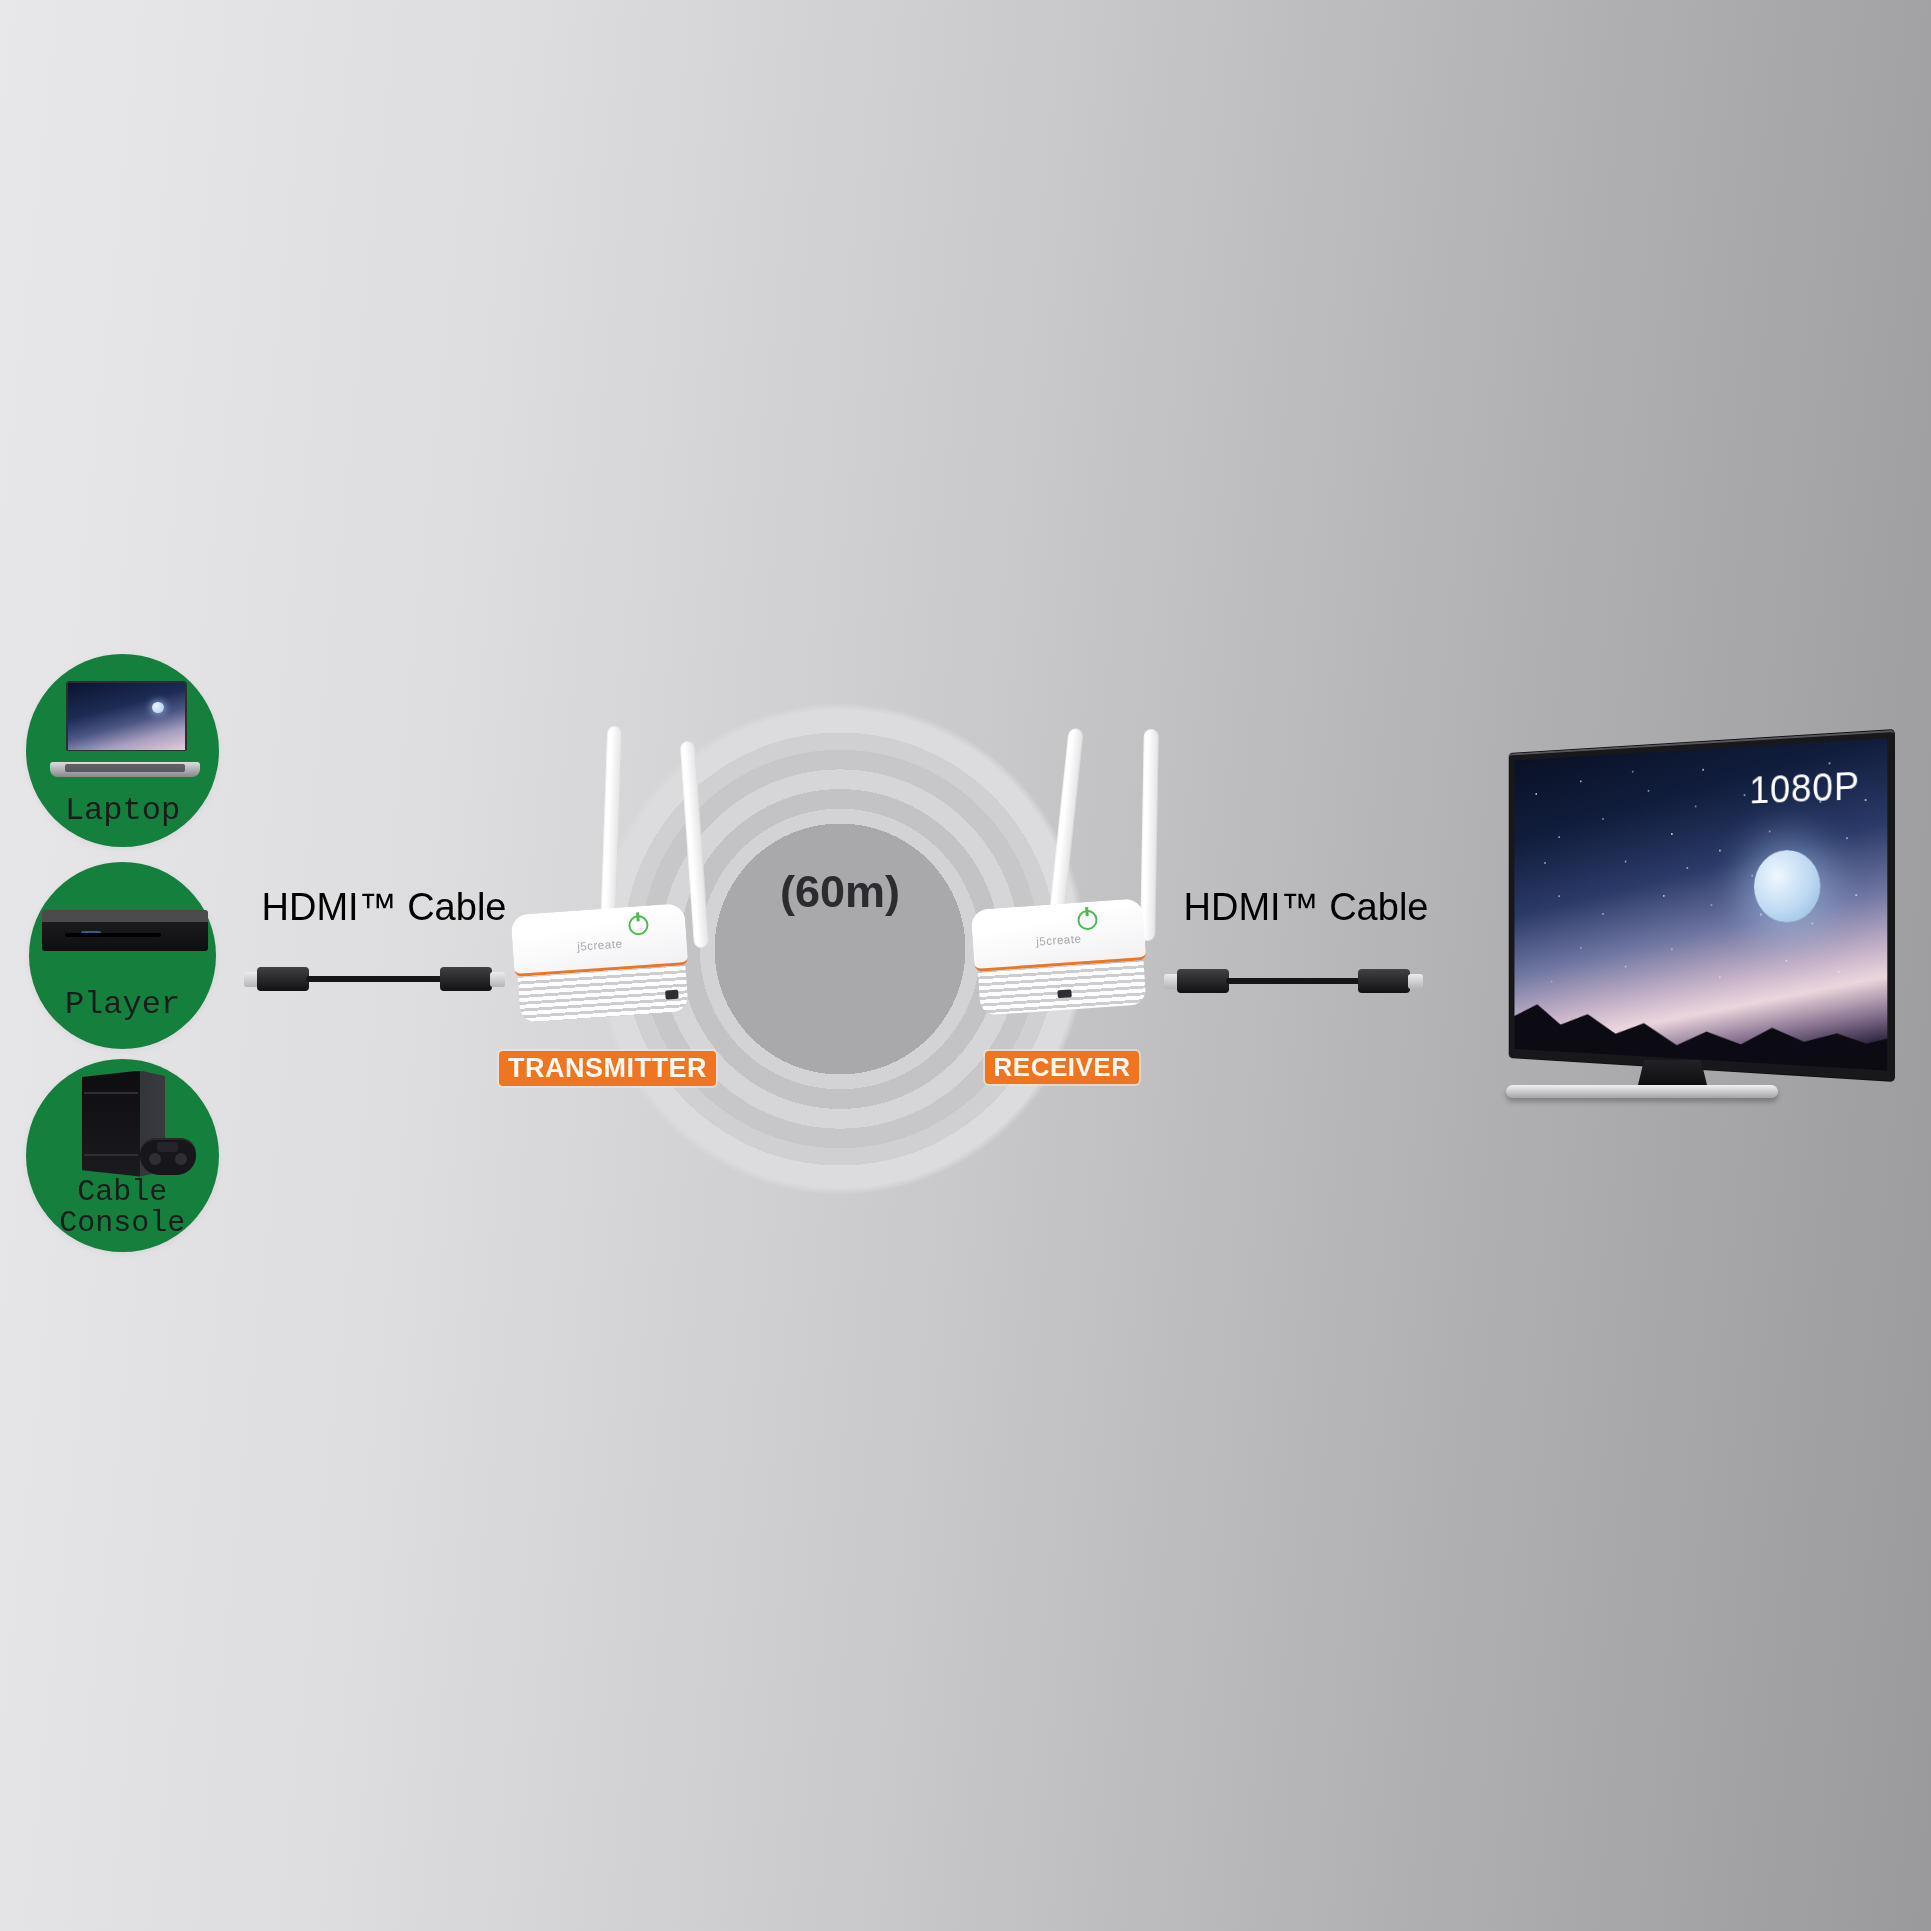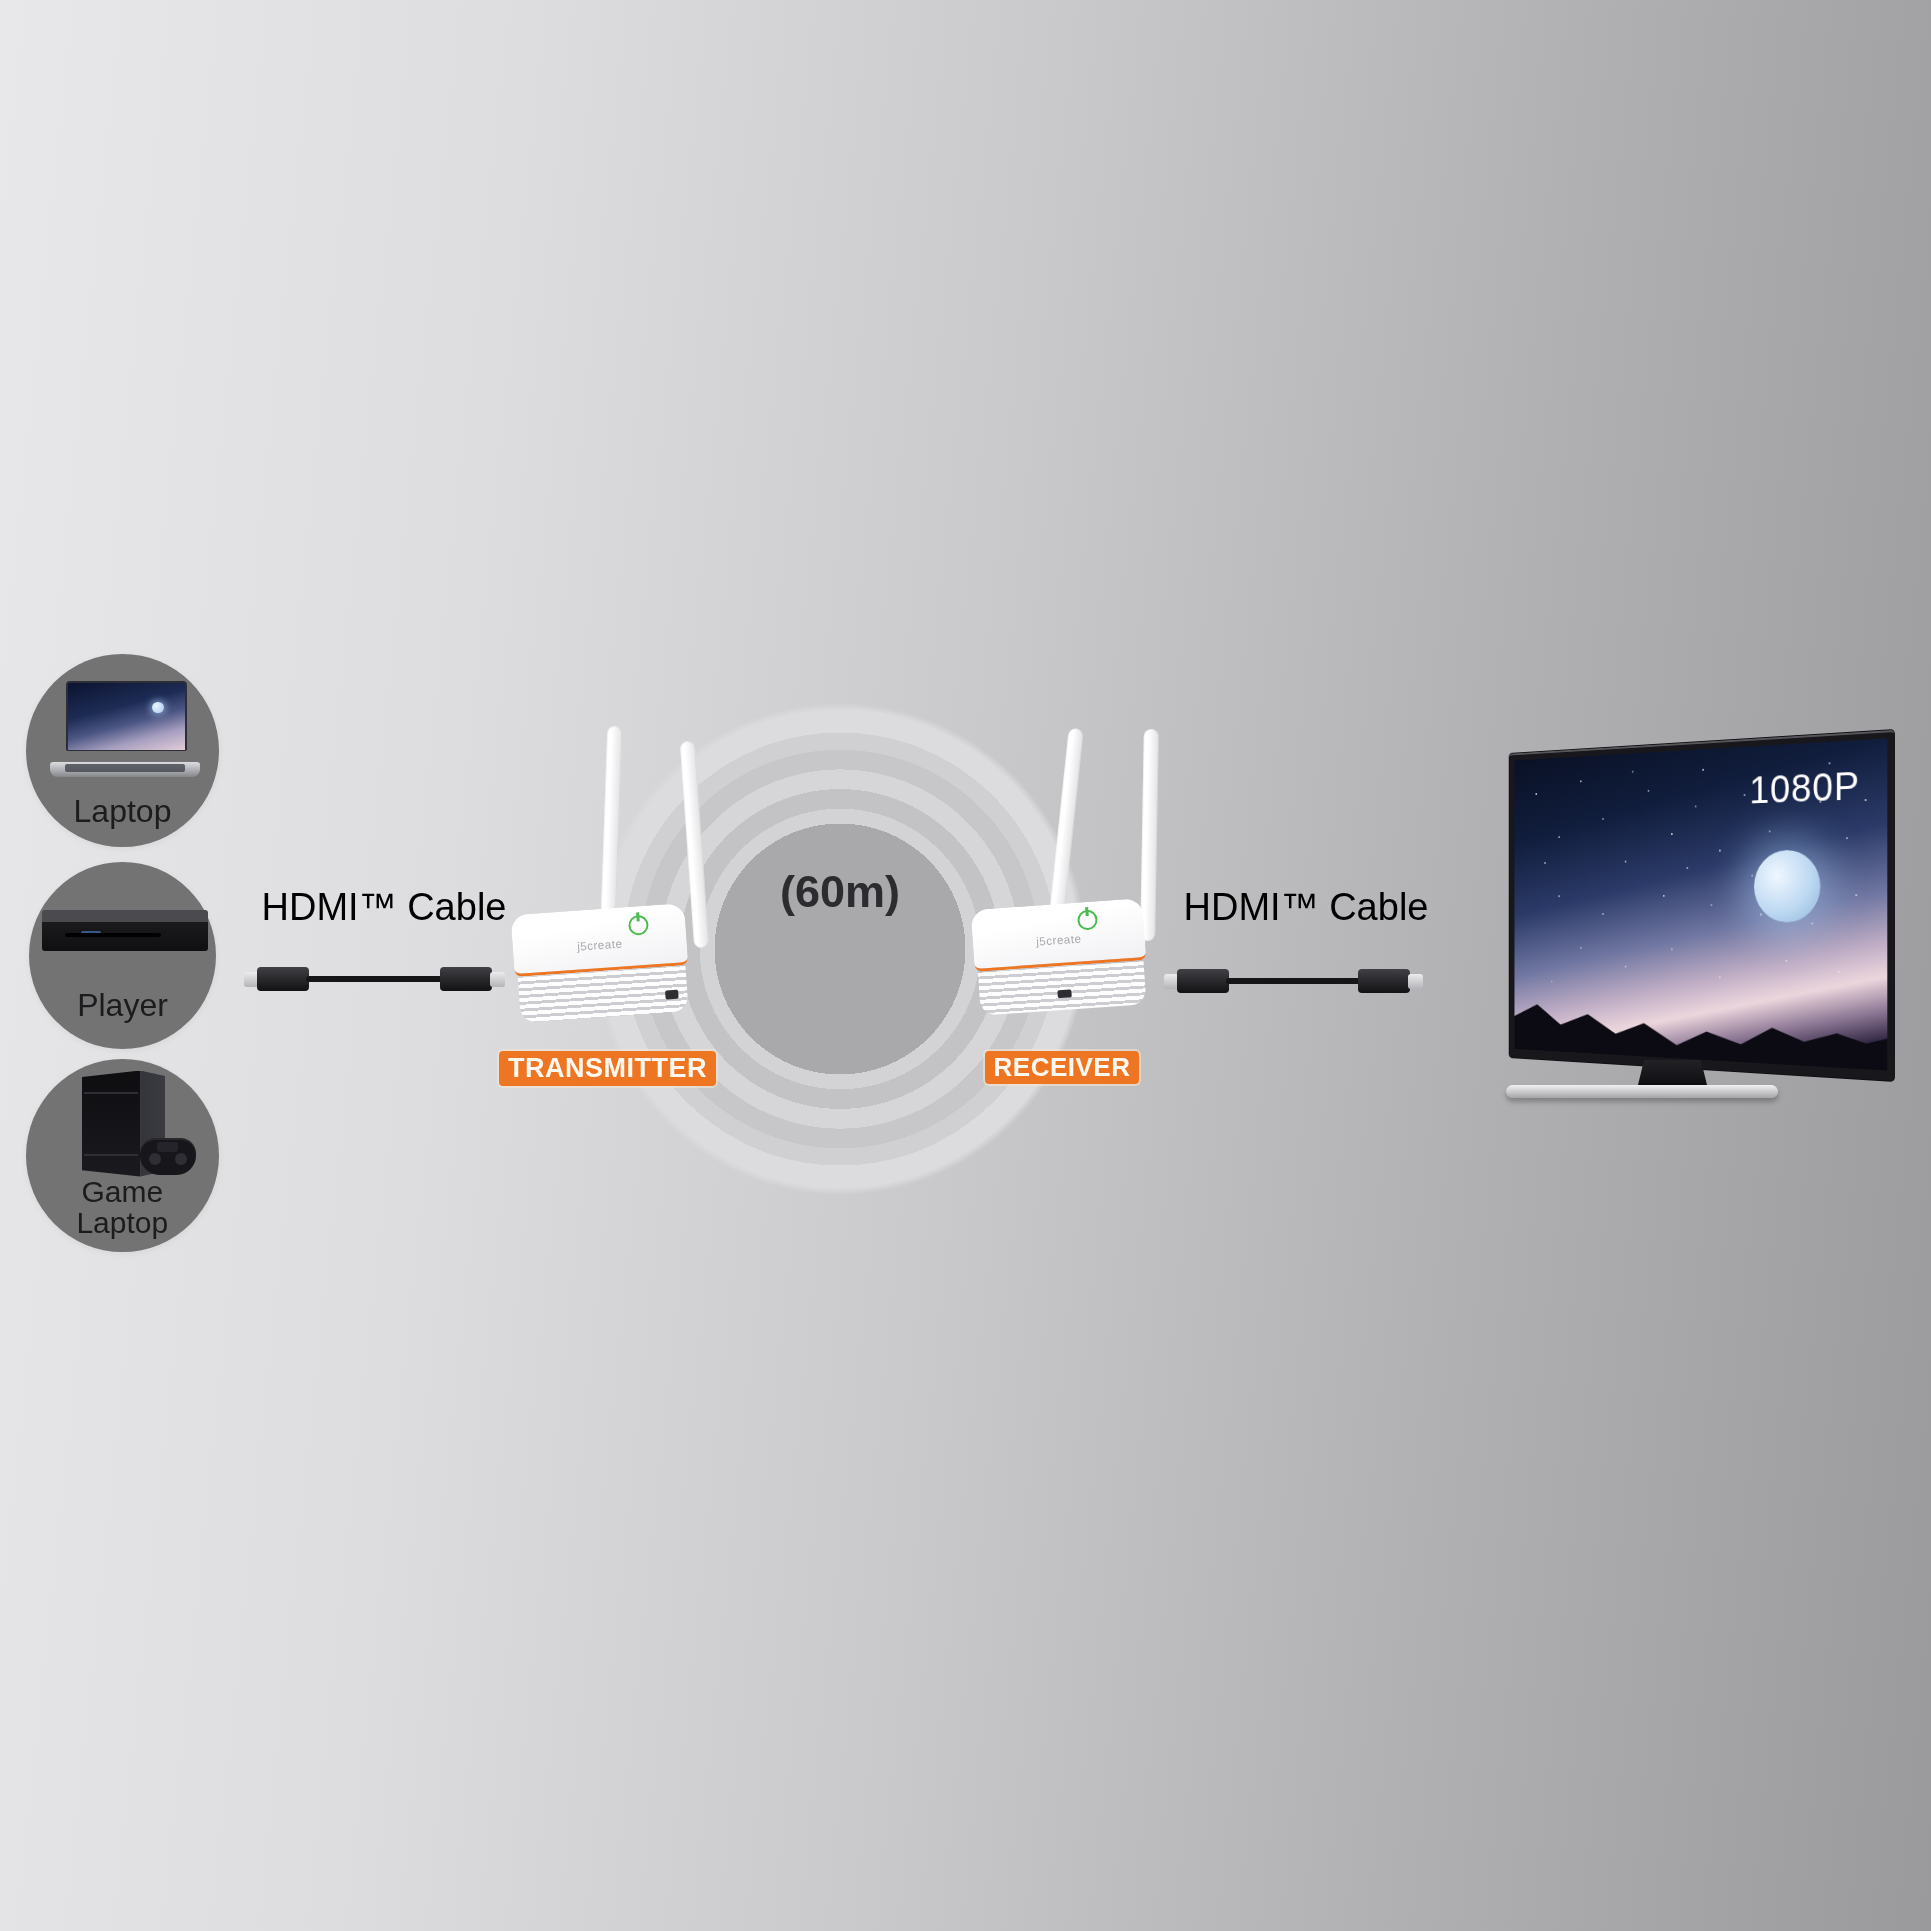--- a/index.html
+++ b/index.html
@@ -26,22 +26,23 @@
   }
   .range-text{
     left:623px;top:867px;width:434px;text-align:center;
     color:var(--text-dark,#2c2b2f);font-weight:700;line-height:1.12;
   }
   .range-line1{font-size:48px;}
   .range-line2{font-size:45px;}
 
   
   .source-circle{
-    width:193px;height:193px;border-radius:50%;background:#737373;
+    width:193px;height:193px;border-radius:50%;background:#15803d;
     box-shadow:0 1.9px 7.7px rgba(0,0,0,.05);
+    font-family:Liberation Mono, monospace;
   }
   .circle-label{
     position:absolute;left:0;right:0;text-align:center;
     color:#1c1c1e;font-size:32px;line-height:1.02;
   }
   
   .lap-screen{position:absolute;left:40px;top:27px;width:117px;height:67px;
     border:2.9px solid #2b2e35;border-bottom-width:1.9px;border-radius:3.9px 3.9px 1.9px 1.9px;
     background:linear-gradient(165deg,#0c1330 0%,#1d2c55 38%,#4c5684 58%,#a79fc0 78%,#e3ccd8 100%);}
   .lap-screen::after{content:'';position:absolute;right:18%;top:28%;width:11.6px;height:11.6px;border-radius:50%;
@@ -166,21 +167,21 @@
   </div>
 
   <div class="abs source-circle" style="left:26px;top:1059px;">
     <div class="console-body">
       <div class="console-groove" style="top:21px;"></div>
       <div class="console-groove" style="top:83px;"></div>
     </div>
     <div class="controller">
         <span class="touchpad"></span>
       </div>
-    <div class="circle-label" style="top:118px;width:154px;left:19.3px;right:auto;font-size:30px;">Game Laptop</div>
+    <div class="circle-label" style="top:118px;width:154px;left:19.3px;right:auto;font-size:30px;">Cable Console</div>
   </div>
 
   <div class="abs cable-label" style="left:249px;top:886px;">HDMI™ Cable</div>
   <div class="abs cable" style="left:244px;top:964px;width:261px;">
     <span class="tip" style="left:0;"></span>
     <span class="plug" style="left:12.6px;"></span>
     <span class="wire" style="left:62px;width:137px;"></span>
     <span class="plug" style="left:196px;"></span>
     <span class="tip" style="left:246px;"></span>
   </div>

